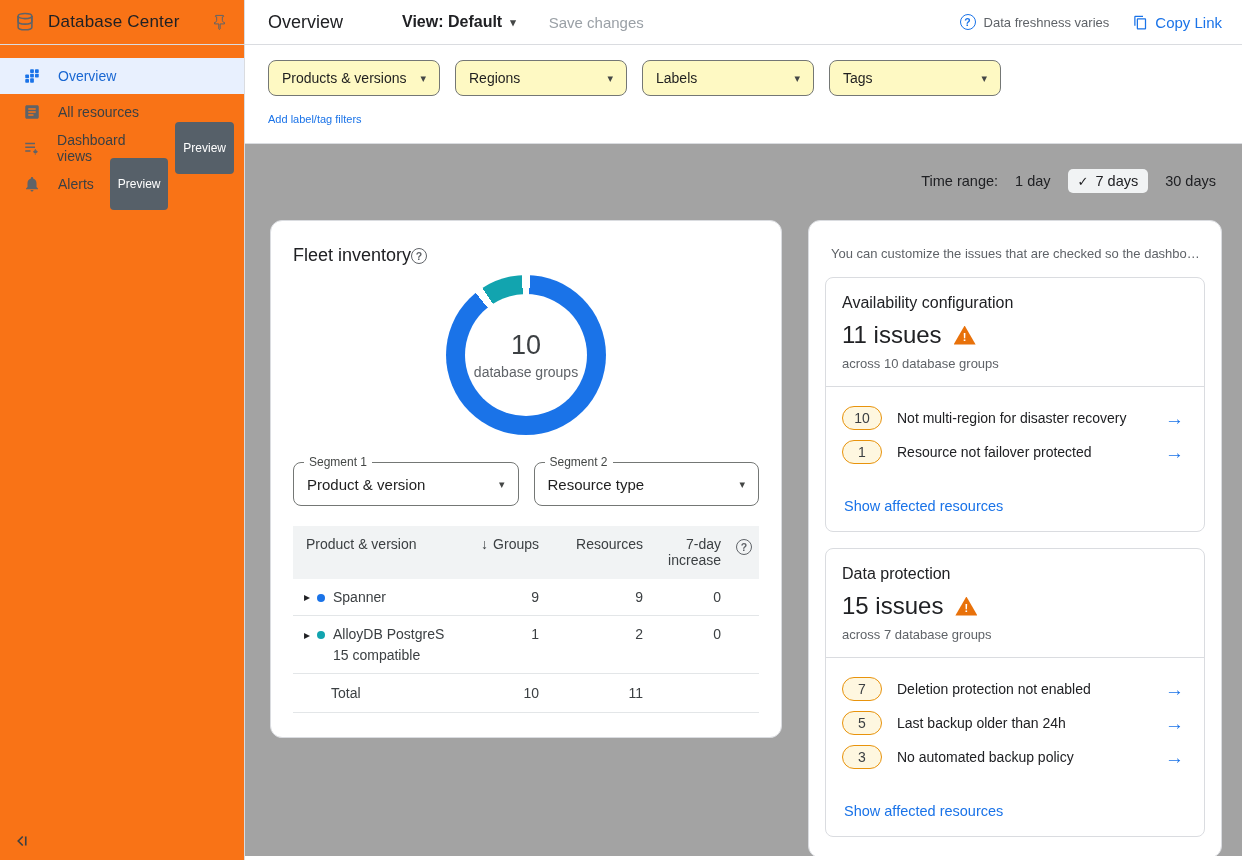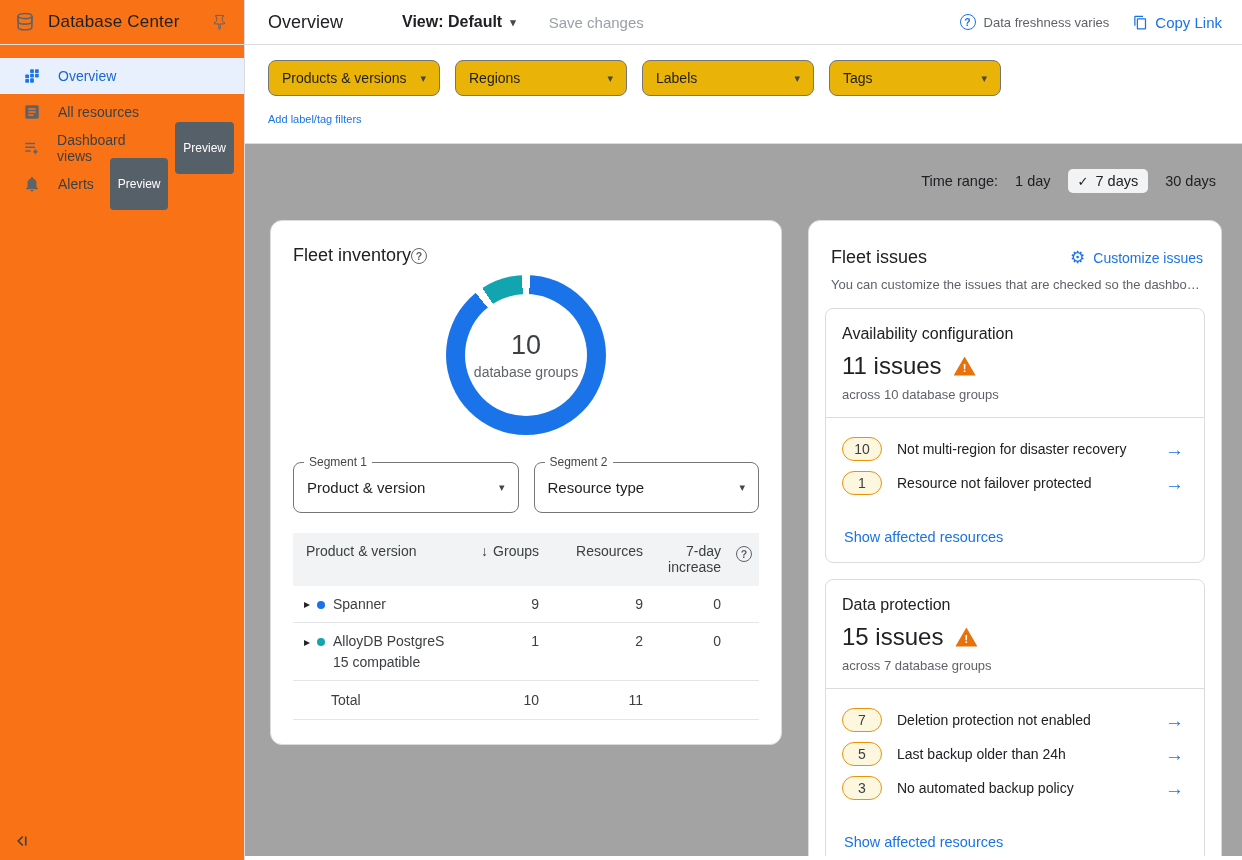--- a/index.html
+++ b/index.html
@@ -39,21 +39,21 @@
   .help-blue { border:1.5px solid #1a73e8; color:#1a73e8; }
   .freshness { font-size:13px; color:#5f6368; margin-right:16px; }
   .copy-link { display:flex; align-items:center; gap:7px; color:#1a73e8;
                font-size:15px; font-weight:500; cursor:pointer; }
 
   
   .filterbar { background:#fff; padding:15px 22px 16px 23px; border-bottom:1px solid #dadce0; }
   .filter-row { display:flex; gap:15px; }
   .filter-select { width:172px; height:36px; border:1px solid #747775; border-radius:8px;
                    display:flex; align-items:center; justify-content:space-between;
-                   padding:10px 13px; font-size:14px; color:#1f1f1f; cursor:pointer; background:#eab308; }
+                   padding:10px 13px; font-size:14px; color:#1f1f1f; cursor:pointer; background:#fef9c3; }
   .add-filters { margin-top:17px; color:#1a73e8; font-weight:500; font-size:11px; cursor:pointer; display:inline-block; }
 
   
   .content { background:#a3a3a3; height:712px; padding:0 20px 0 25px; overflow:hidden; }
   .timerange { display:flex; justify-content:flex-end; align-items:center; gap:17px;
                padding:25px 6px 0 0; font-size:14.5px; color:#202124; }
   .tr-label { color:#202124; }
   .tr-opt { cursor:pointer; }
   .tr-chip { background:#f1f3f4; border-radius:5px; padding:4px 10px; display:flex;
              align-items:center; gap:7px; }
@@ -66,21 +66,21 @@
   .card.inventory { width:512px; padding:24px 22px 24px; }
   .card-title-row { display:flex; align-items:center; font-size:18px; color:#202124; }
   .donut-wrap { display:flex; justify-content:center; margin-top:9px; }
   .donut { width:160px; height:160px; border-radius:50%; position:relative; }
   .donut-hole { position:absolute; inset:19px; background:#fff; border-radius:50%;
                 display:flex; flex-direction:column; align-items:center; justify-content:center; }
   .donut-value { font-size:27px; color:#3c4043; }
   .donut-label { font-size:14px; color:#5f6368; margin-top:3px; }
 
   .segments { display:flex; gap:15px; margin-top:27px; }
-  .seg-select { position:relative; flex:1; height:51px; border:1px solid #747775; border-radius:8px;
+  .seg-select { position:relative; flex:1; height:44px; border:1px solid #747775; border-radius:8px;
                 display:flex; align-items:center; justify-content:space-between; padding:0 13px;
                 font-size:15px; color:#1f1f1f; cursor:pointer; background:#fff; }
   .seg-label { position:absolute; top:-8px; left:10px; background:#fff; padding:0 5px;
                font-size:12px; color:#444746; }
 
   .inv-table { margin-top:20px; font-size:14px; color:#3c4043; }
   .t-row { display:grid; grid-template-columns:24px 150px 78px 104px 78px 34px; align-items:center; }
   .t-head { background:#f1f3f4; padding:10px 0 11px; font-weight:500; color:#3c4043;
             align-items:start; }
   .h-prod { grid-column:1/3; padding-left:13px; display:flex; align-items:center; }
@@ -338,27 +338,20 @@
               <span class="num">10</span>
               <span class="num">11</span>
               <span></span>
                 <span></span>
             </div>
           </div>
 
         </section>
 
         <section class="card issues">
-          <div class="issues-head">
-            <span class="issues-title">Fleet issues</span>
-            <span class="customize">
-              <span class="gear-ic">⚙</span>
-              <span>Customize issues</span>
-            </span>
-          </div>
           <div class="issues-sub">You can customize the issues that are checked so the dashboard refle</div>
 
           <div class="issue-card">
             <div class="ic-head">
               <div class="ic-name">Availability configuration</div>
               <div class="ic-count-row">
                 <span class="ic-count">11 issues</span>
                 <span class="warn">!</span>
               </div>
               <div class="ic-scope">across 10 database groups</div>

